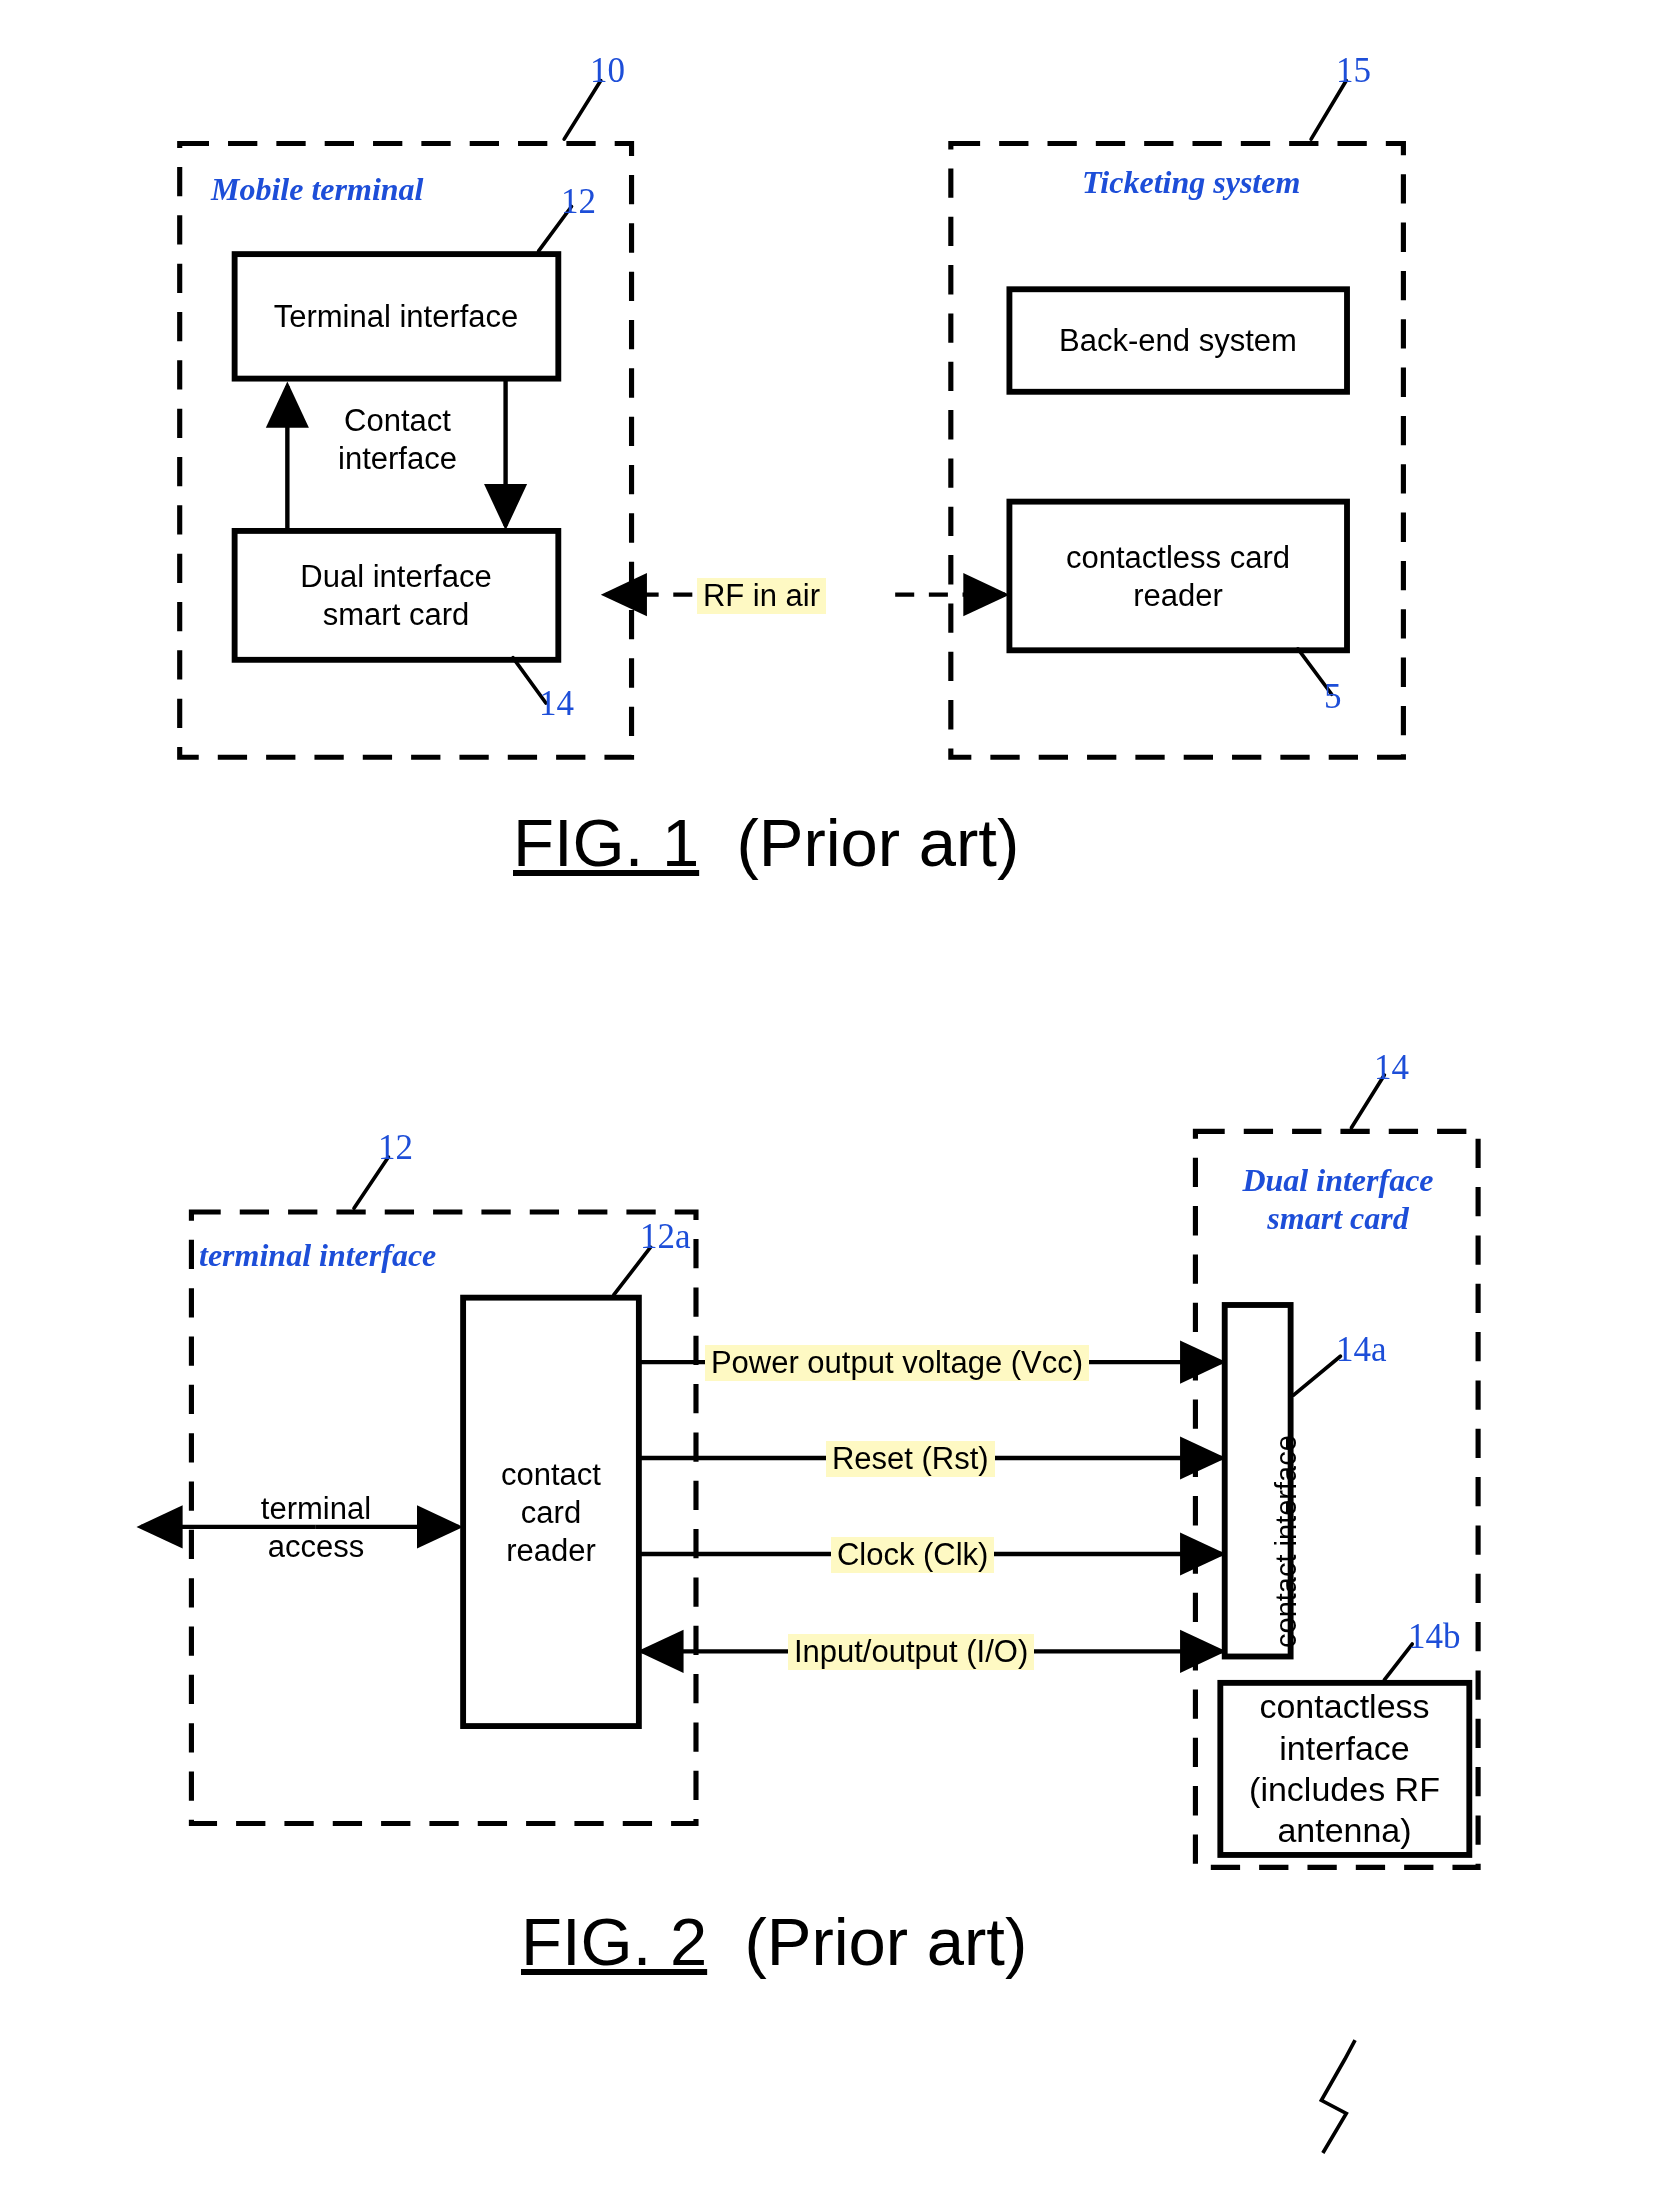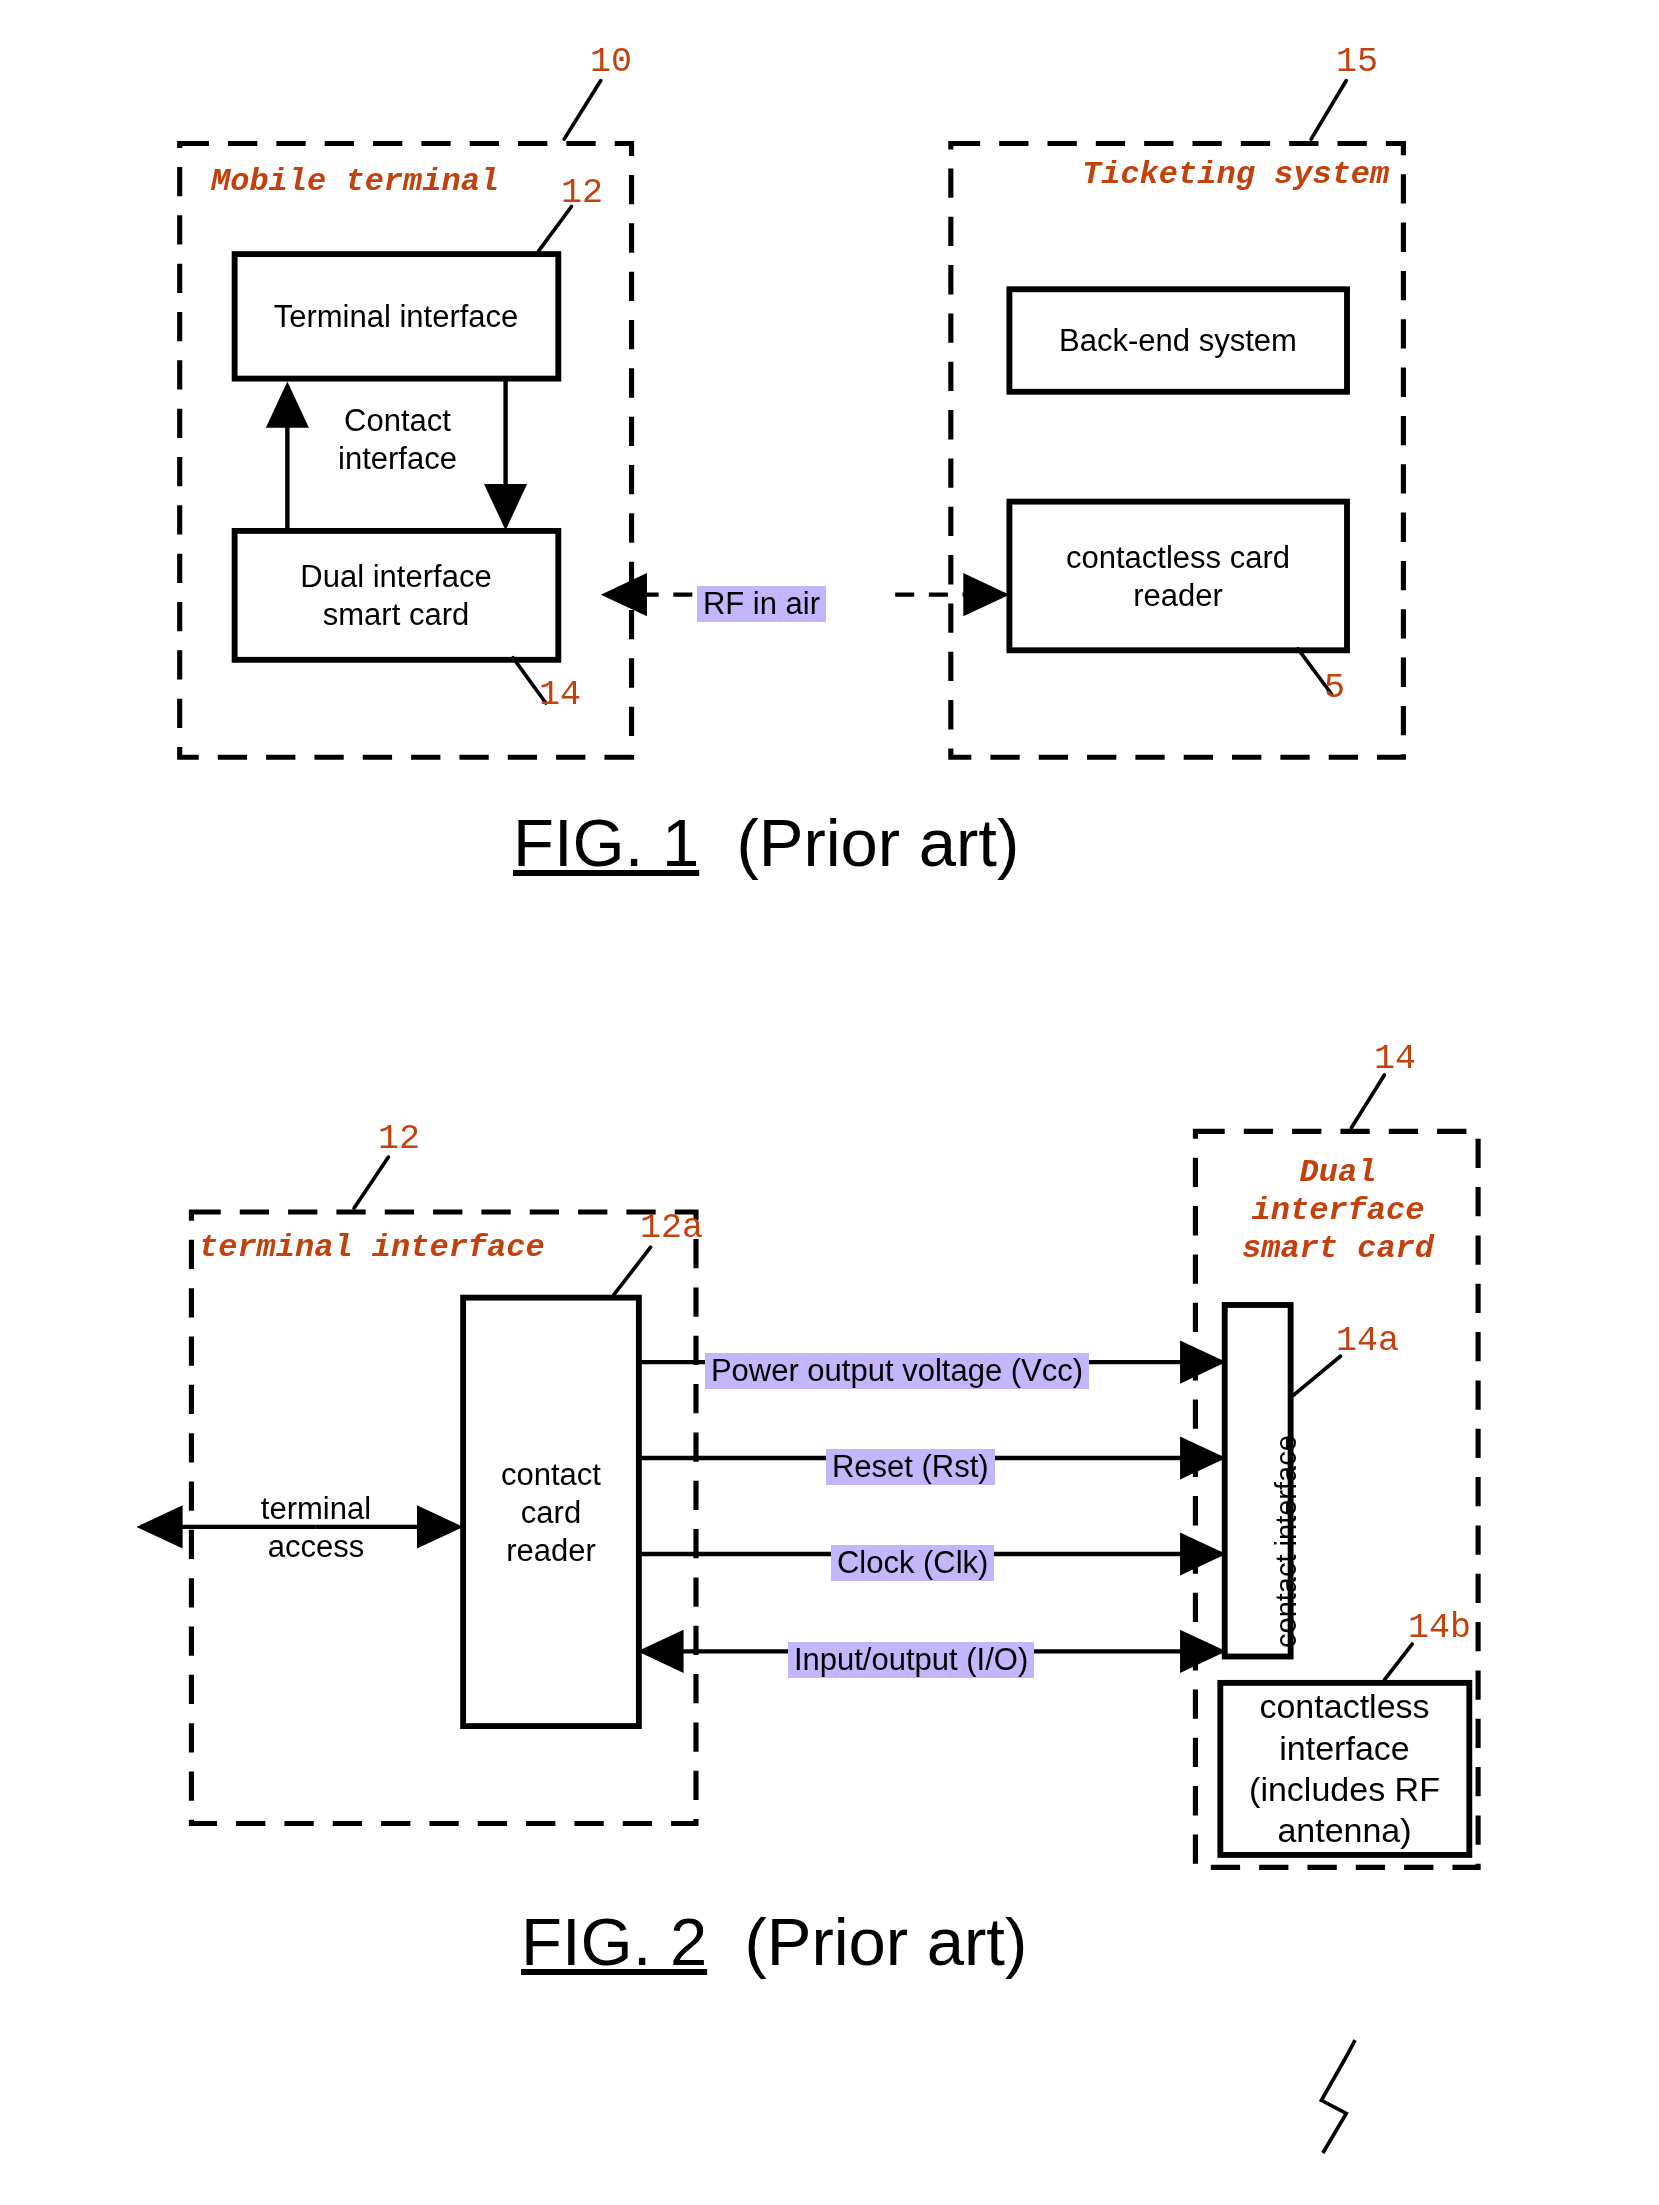--- a/index.html
+++ b/index.html
@@ -57,24 +57,25 @@
   }
   .breakline {
     fill: none;
     stroke: #000000;
     stroke-width: 5;
     stroke-linejoin: miter;
     stroke-linecap: butt;
   }
   .lbl {
     position: absolute;
-    font-family: Liberation Mono, monospace;
-    color: #c2410c;
+    font-family: Liberation Serif, serif;
+    color: #1d4ed8;
     white-space: pre;
     line-height: 1.18;
+    margin-top: 8px;
   }
   .boxtext {
     position: absolute;
     display: flex;
     align-items: center;
     justify-content: center;
     text-align: center;
     font-size: 31px;
     line-height: 1.22;
     color: #000000;
@@ -84,24 +85,23 @@
     font-style: italic;
     font-weight: bold;
     font-size: 32px;
   }
   .refnum {
     font-size: 35px;
   }
   .signal {
     position: absolute;
     font-size: 31px;
-    background: #c4b5fd;
+    background: #fef9c3;
     padding: 0 5.9px;
     white-space: nowrap;
-    margin-top: 8px;
   }
   .figcap {
     position: absolute;
     font-size: 67px;
     white-space: nowrap;
   }
   .figcap .u {
     text-decoration: underline;
   }
   .vertlabel {

